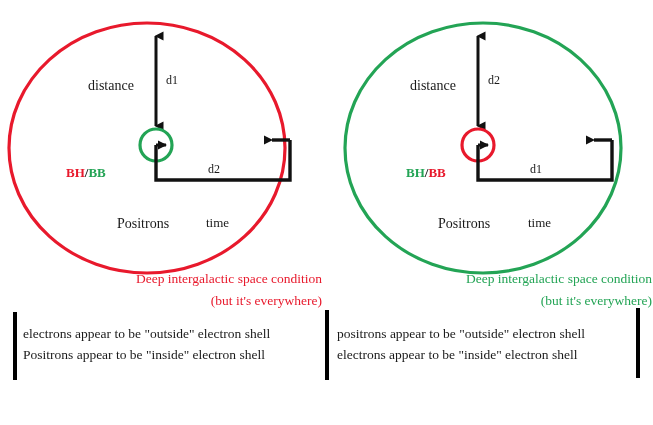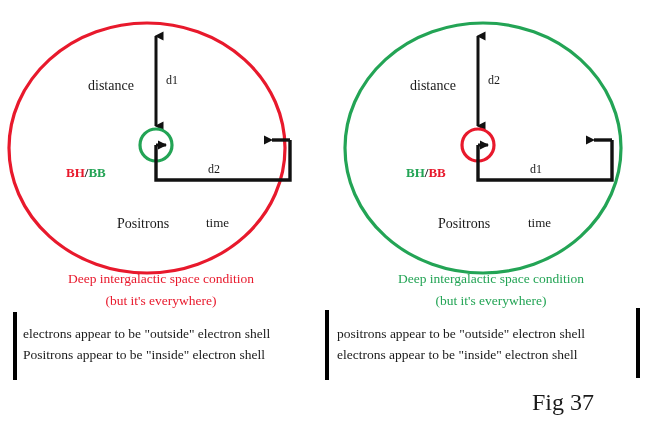--- a/index.html
+++ b/index.html
@@ -10,21 +10,21 @@
   }
   .stage{position:absolute;left:0;top:0;width:653px;height:425px;font-family:Liberation Serif, serif;}
   svg.layer{position:absolute;left:0;top:0;width:653px;height:425px;overflow:visible;}
 
   .lbl{position:absolute;white-space:nowrap;line-height:1;}
   .t-dist{font-size:14px;}
   .t-dim{font-size:12px;}
   .t-time{font-size:13px;margin-top:33px;}
   .t-name{font-size:14px;}
   .t-bhbb{font-size:13px;font-weight:600;margin-top:28px;}
-  .t-cond{font-size:13.5px;text-align:center;}
+  .t-cond{font-size:13.5px;text-align:right;}
   .t-state{font-size:13.5px;}
   .t-fig{font-size:24px;}
 
   .c-red{color:#e8192c;}
   .c-green{color:#23a455;}
   .c-black{color:#111111;}
 
   .bar{position:absolute;width:4px;background:#000000;}
 </style>
 </head>
@@ -108,15 +108,14 @@
 
   <div class="lbl t-cond c-green" style="left:330px;top:272px;width:322px;">Deep intergalactic space condition</div>
   <div class="lbl t-cond c-green" style="left:330px;top:294px;width:322px;">(but it's everywhere)</div>
 
   <div class="bar" style="left:325px;top:310px;height:70px;"></div>
   <div class="bar" style="left:636px;top:308px;height:70px;"></div>
 
   <div class="lbl t-state" style="left:337px;top:327px;">positrons appear to be "outside" electron shell</div>
   <div class="lbl t-state" style="left:337px;top:348px;">electrons appear to be "inside" electron shell</div>
 
-  <div class="lbl t-fig" style="left:532px;top:390px;">Fig 37</div>
 
 </div>
 
 </body></html>

